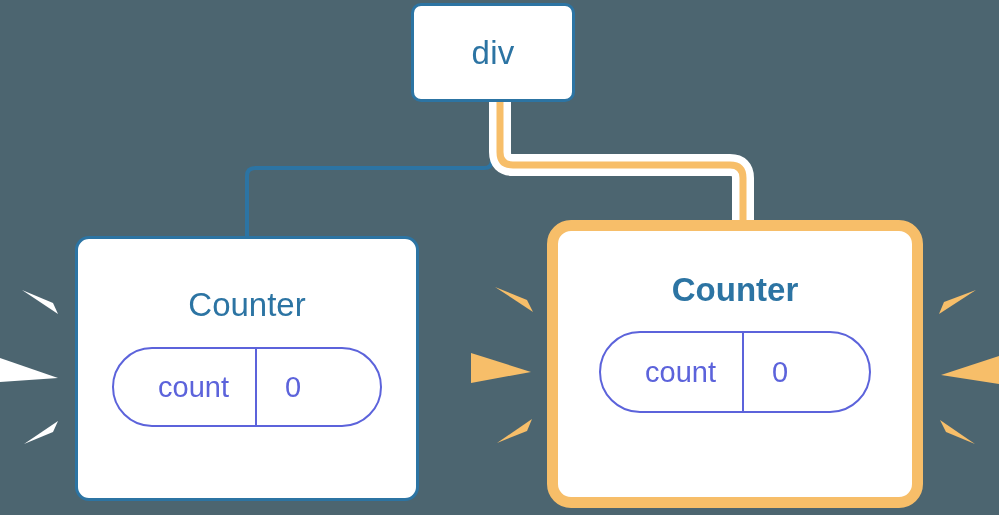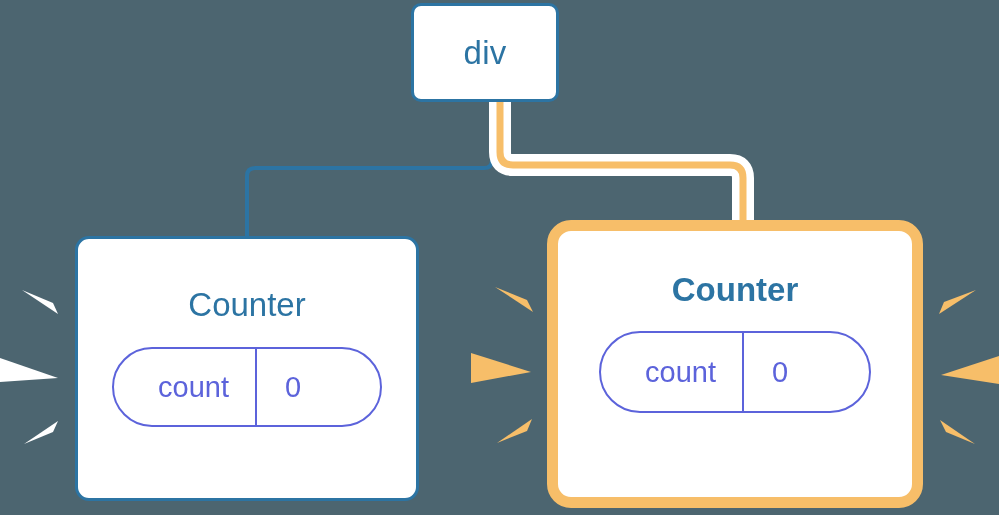--- a/index.html
+++ b/index.html
@@ -42,21 +42,21 @@
     background: #FFFFFF;
     box-sizing: border-box;
     display: flex;
     flex-direction: column;
     align-items: center;
   }
 
   .node-div {
     left: 411px;
     top: 3px;
-    width: 148px;
+    width: 164px;
     height: 99px;
     border: 3px solid #2C74A3;
     border-radius: 10px;
     justify-content: center;
   }
   .node-div .node-title {
     font-size: 33px;
     color: #2C74A3;
     font-weight: normal;
     letter-spacing: 0.2px;

